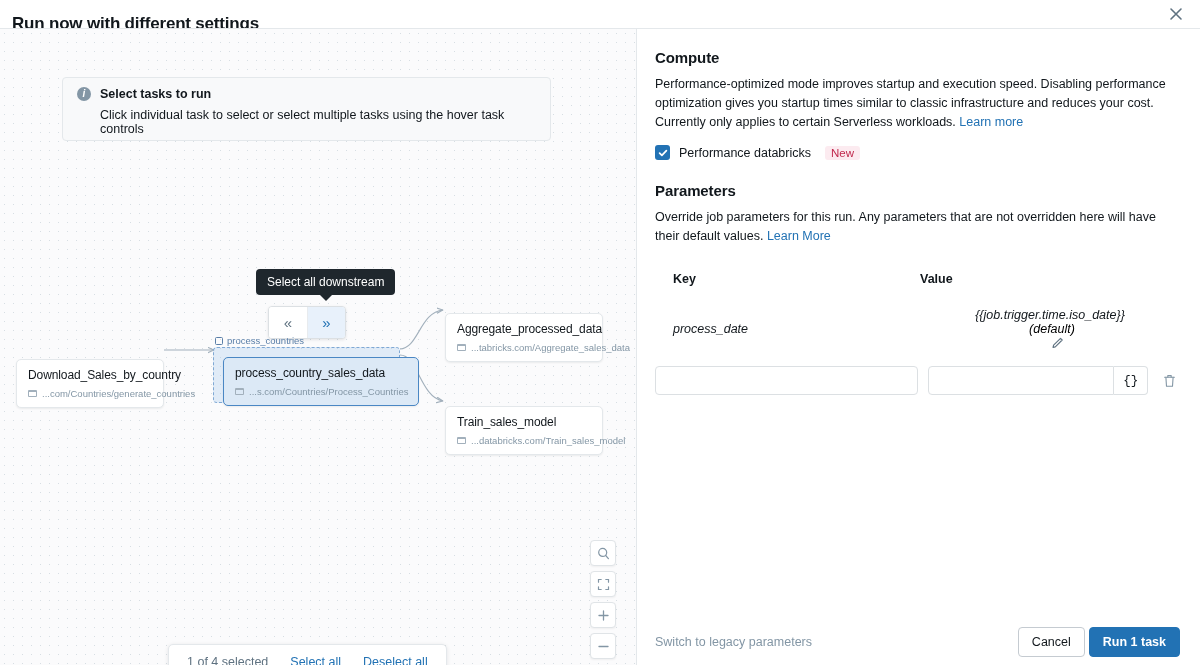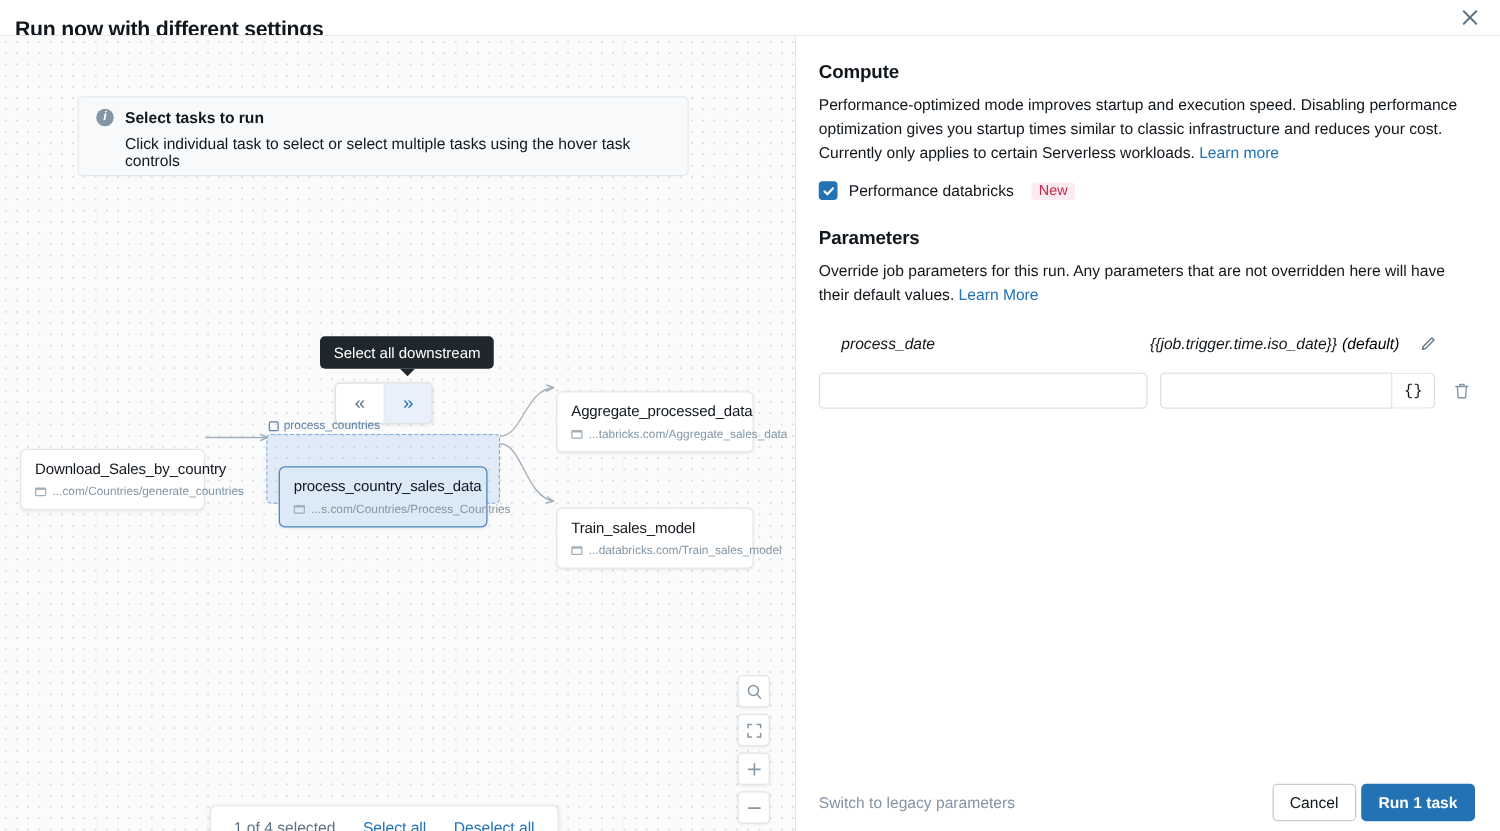--- a/index.html
+++ b/index.html
@@ -123,21 +123,21 @@
     white-space: nowrap;
   }
   .folder-icon {
     flex: 0 0 auto; width: 9px; height: 7px;
     border: 1px solid #A2B0BC; border-radius: 1px;
     border-top-width: 2px; position: relative;
   }
 
   #node-download { left: 16px; top: 330px; width: 148px; }
   #node-process  {
-    left: 223px; top: 344px; width: 167px;
+    left: 223px; top: 328px; width: 196px;
     background: #DCE9F6; border: 1.5px solid #4A87C4;
   }
   #node-aggregate { left: 445px; top: 284px; width: 158px; }
   #node-train     { left: 445px; top: 377px; width: 158px; }
 
   
   .edges { position: absolute; left: 0; top: 0; width: 636px; height: 636px; }
 
   
   .zoom-controls {
@@ -380,24 +380,28 @@
     <span class="check-label">Performance databricks</span>
     <span class="badge-new">New</span>
   </div>
 
   <div class="sec-title params-title">Parameters</div>
   <div class="sec-body">
     <span>Override job parameters for this run. Any parameters that are not overridden here will have their default values.</span>
     <span class="link">Learn More</span>
   </div>
 
+  <div class="param-head">
+    <div class="col-key">Key</div>
+    <div class="col-val">Value</div>
+  </div>
 
   <div class="param-row">
     <div class="col-key">process_date</div>
-    <div class="col-val" style="display:flex;align-items:center;">
+    <div class="col-val" style="display:flex;align-items:center;flex-direction:column;">
       <span class="pv-text">{{job.trigger.time.iso_date}}</span>
       <span class="pv-default">(default)</span>
       <span class="edit-icon">
         <svg width="14" height="14" viewBox="0 0 14 14" aria-hidden="true">
           <path d="M2 11.4 L2.6 9.2 L9.5 2.3 L11.2 4 L4.3 10.9 Z" fill="none" stroke="#5F7281" stroke-width="1.1" stroke-linejoin="round"></path>
         </svg>
       </span>
     </div>
   </div>
 

